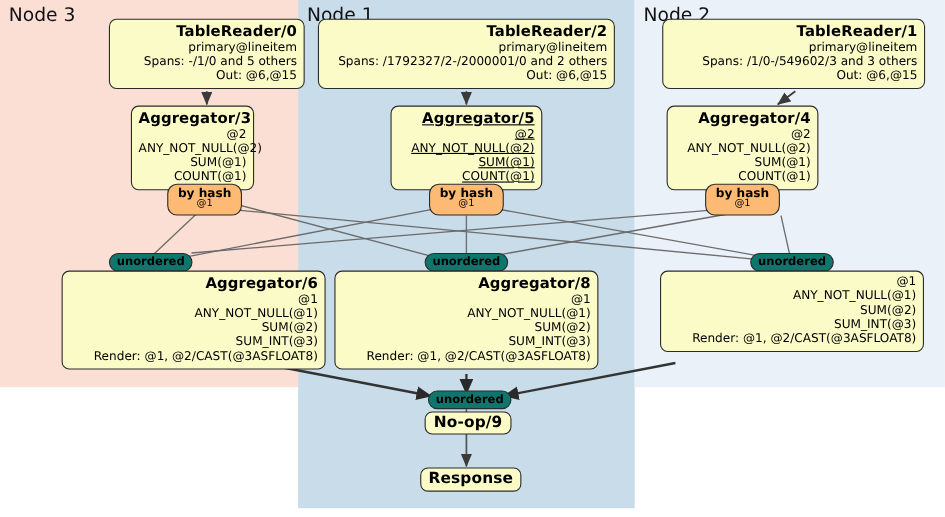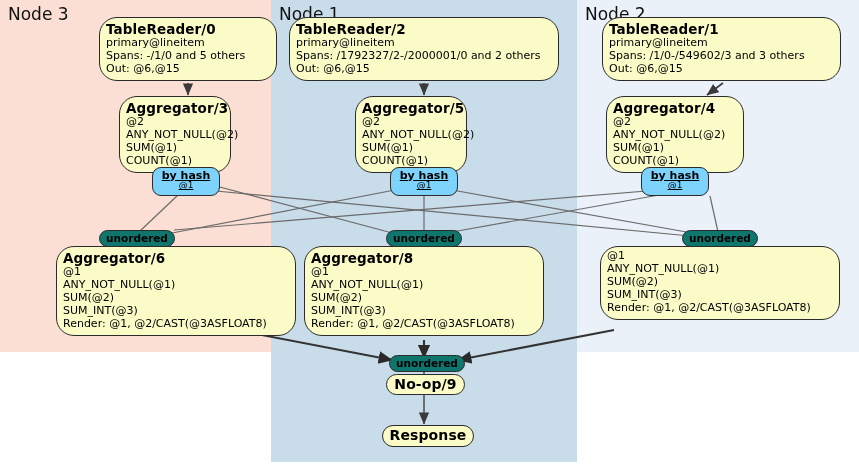--- a/index.html
+++ b/index.html
@@ -35,22 +35,22 @@
     left: 0; top: 0;
     width: 859px;
     height: 470px;
     pointer-events: none;
   }
   .node {
     position: absolute;
     box-sizing: border-box;
     background: #fbfbc8;
     border: 1px solid #2b2b2b;
-    border-radius: 18px;
-    text-align: left;
+    border-radius: 7px;
+    text-align: right;
     color: #000000;
     padding: 3px 6px 4px 6px;
     line-height: 1.12;
     font-size: 11px;
     white-space: nowrap;
   }
   .node .title {
     font-weight: bold;
     font-size: 13.5px;
     line-height: 1.22;
@@ -63,24 +63,23 @@
   .pill {
     position: absolute;
     box-sizing: border-box;
     border: 1px solid #2b2b2b;
     text-align: center;
     color: #000000;
     white-space: nowrap;
     line-height: 1.1;
   }
   .pill.hash {
-    background: #7dd3fc;
+    background: #fdba74;
     border-radius: 9px;
     padding-top: 2px;
-    text-decoration: underline;
   }
   .pill.hash .t1 {
     font-weight: bold;
     font-size: 11px;
     display: block;
   }
   .pill.hash .t2 {
     font-size: 9px;
     display: block;
     margin-top: -1px;
@@ -221,21 +220,21 @@
     <div class="line">Render: @1, @2/CAST(@3ASFLOAT8)</div>
   </div>
 
   <div class="node" style="left:289px; top:17px; width:270px;">
     <div class="title">TableReader/2</div>
     <div class="line">primary@lineitem</div>
     <div class="line">Spans: /1792327/2-/2000001/0 and 2 others</div>
     <div class="line">Out: @6,@15</div>
   </div>
 
-  <div class="node" style="left:355px; top:96px; width:112px;">
+  <div class="node" style="left:355px; top:96px; width:138px;text-decoration:underline;">
     <div class="title">Aggregator/5</div>
     <div class="line">@2</div>
     <div class="line">ANY_NOT_NULL(@2)</div>
     <div class="line">SUM(@1)</div>
     <div class="line">COUNT(@1)</div>
   </div>
 
   <div class="pill hash" style="left:390px; top:167px; width:68px; height:29px;">
     <span class="t1">by hash</span>
     <span class="t2">@1</span>

